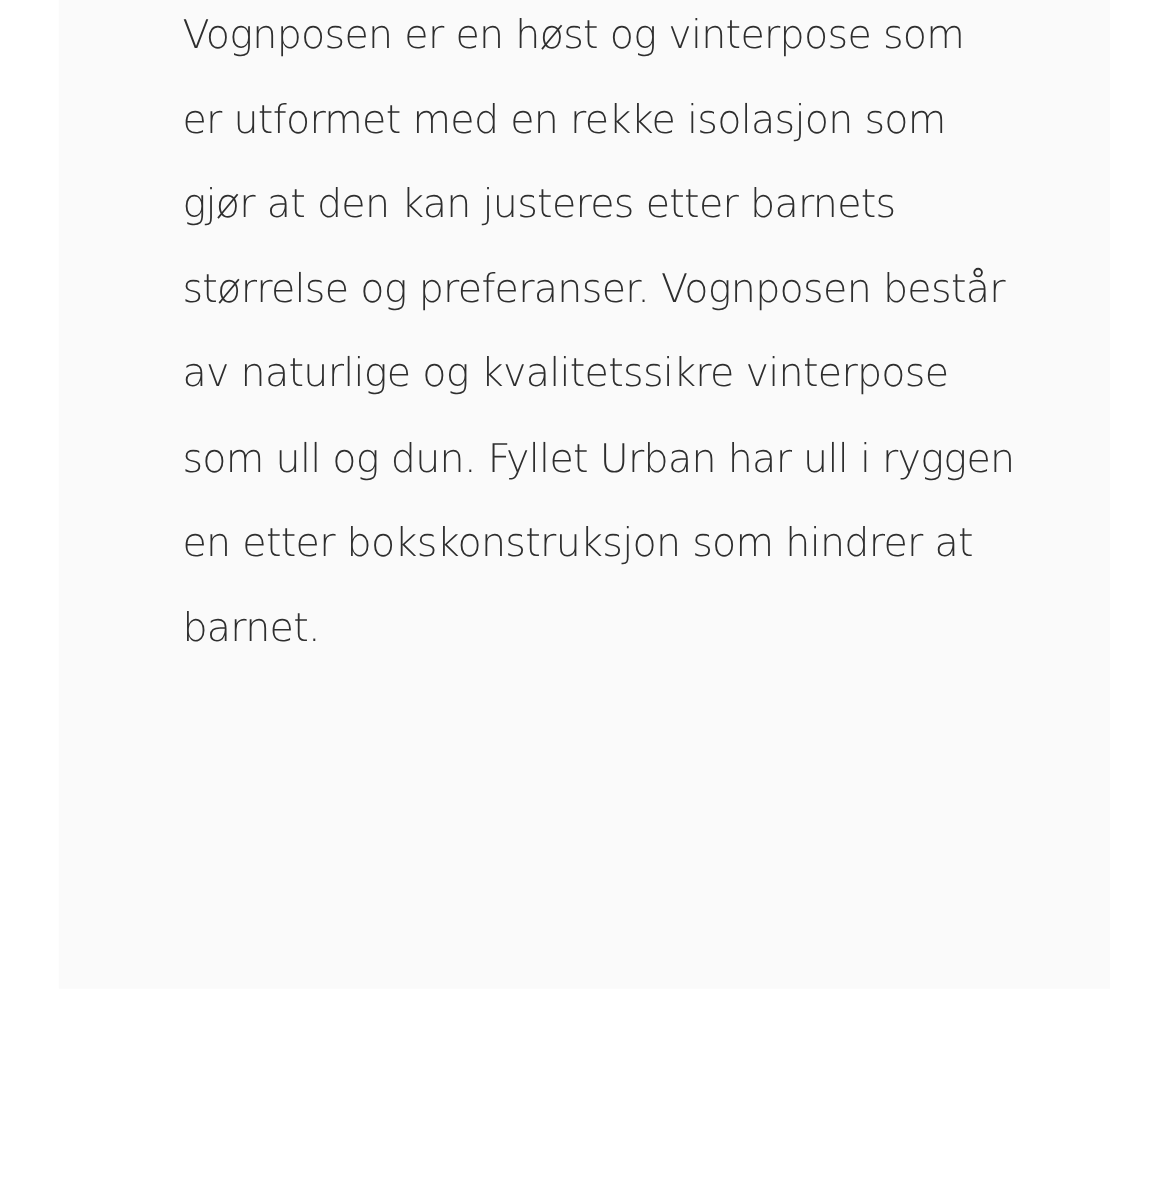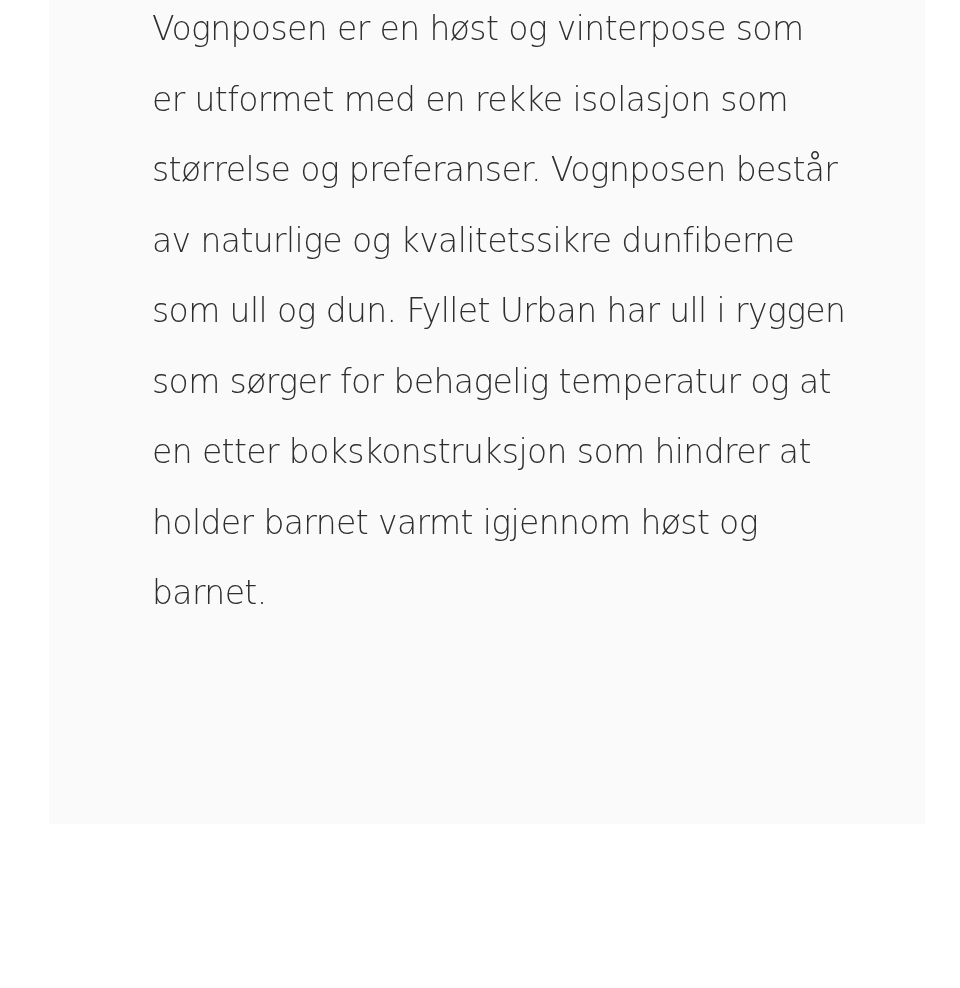--- a/index.html
+++ b/index.html
@@ -35,21 +35,20 @@
       font-weight: 300;
     }
   </style>
 </head>
 <body>
 
 <div class="panel">
   <div class="content">
     <span class="line">Vognposen er en høst og vinterpose som</span>
     <span class="line">er utformet med en rekke isolasjon som</span>
+    <span class="line">gjør at den kan justeres etter barnets</span>
     <span class="line">størrelse og preferanser. Vognposen består</span>
-    <span class="line">av naturlige og kvalitetssikre dunfiberne</span>
+    <span class="line">av naturlige og kvalitetssikre vinterpose</span>
     <span class="line">som ull og dun. Fyllet Urban har ull i ryggen</span>
-    <span class="line">som sørger for behagelig temperatur og at</span>
     <span class="line">en etter bokskonstruksjon som hindrer at</span>
-    <span class="line">holder barnet varmt igjennom høst og</span>
     <span class="line">barnet.</span>
   </div>
 </div>
 
 </body></html>

